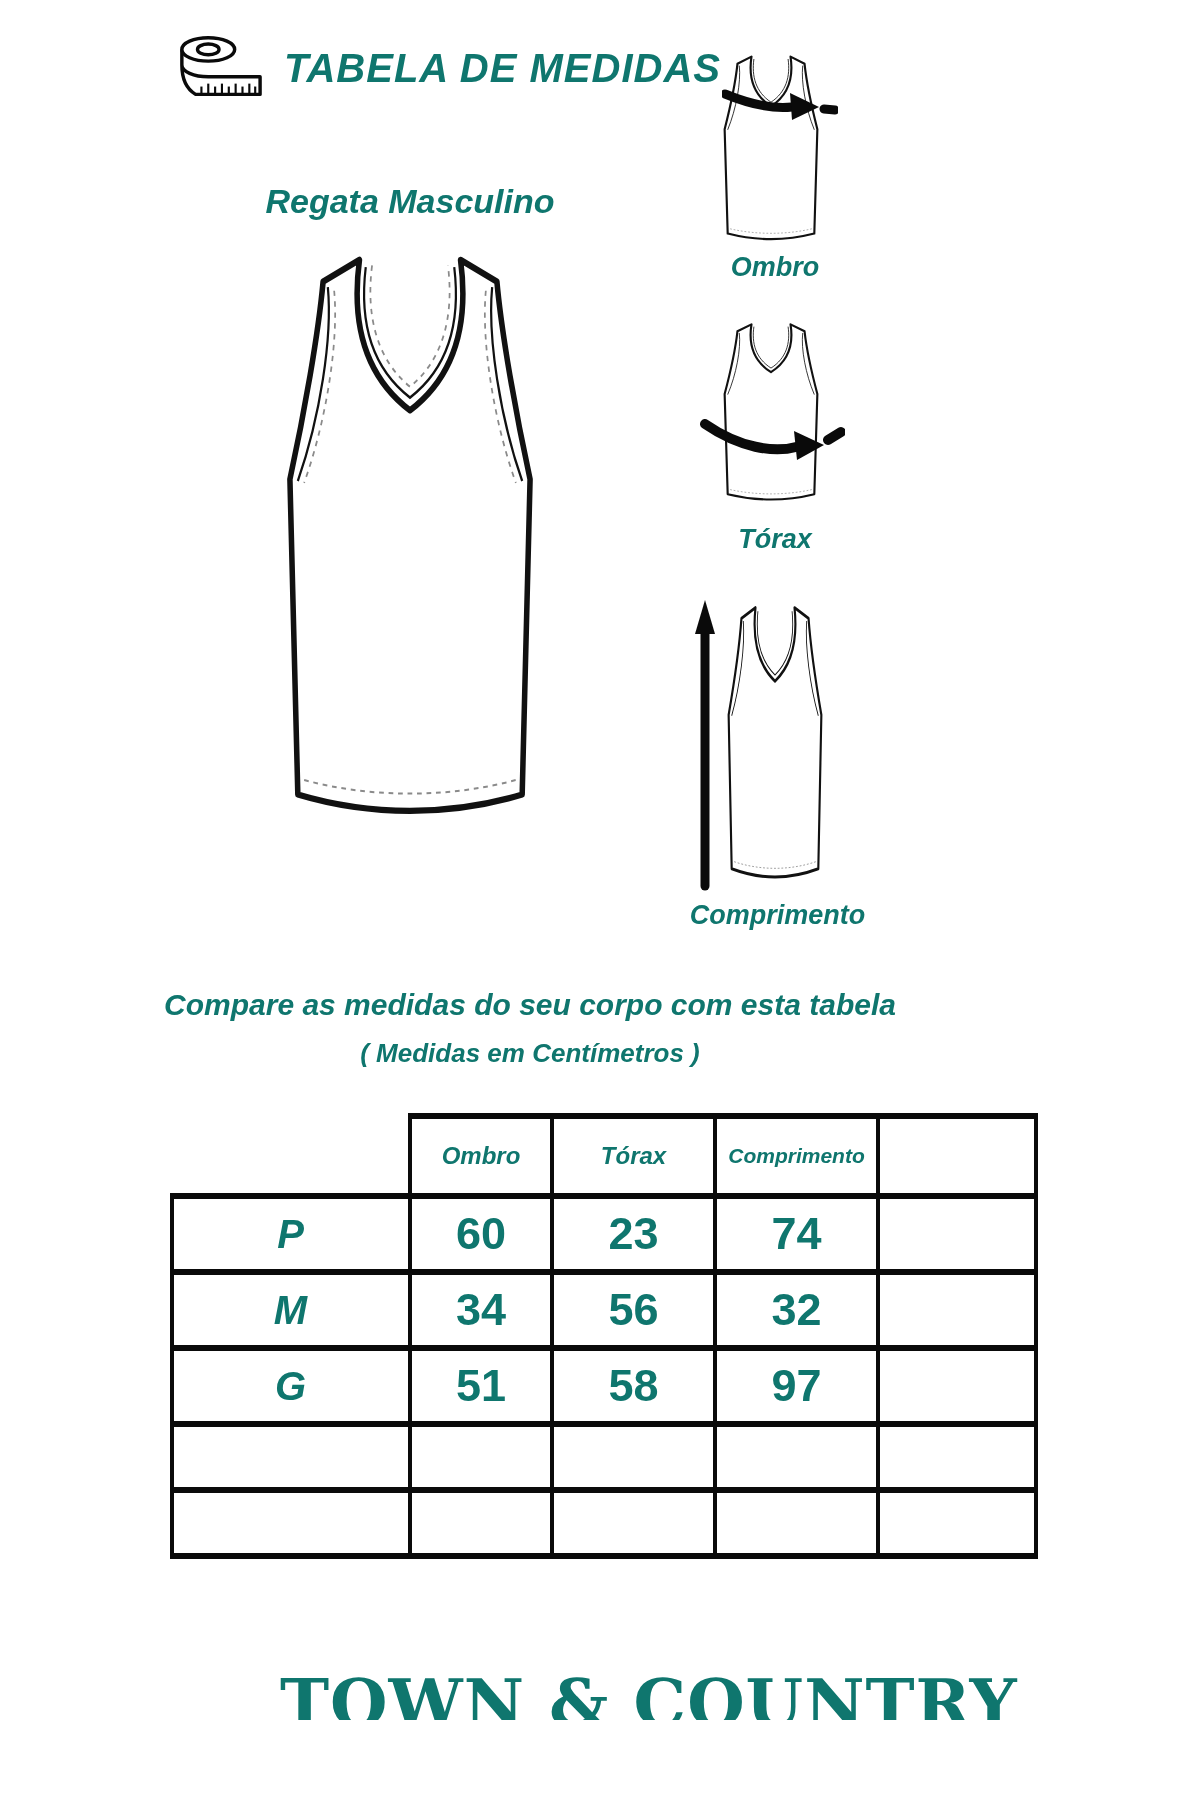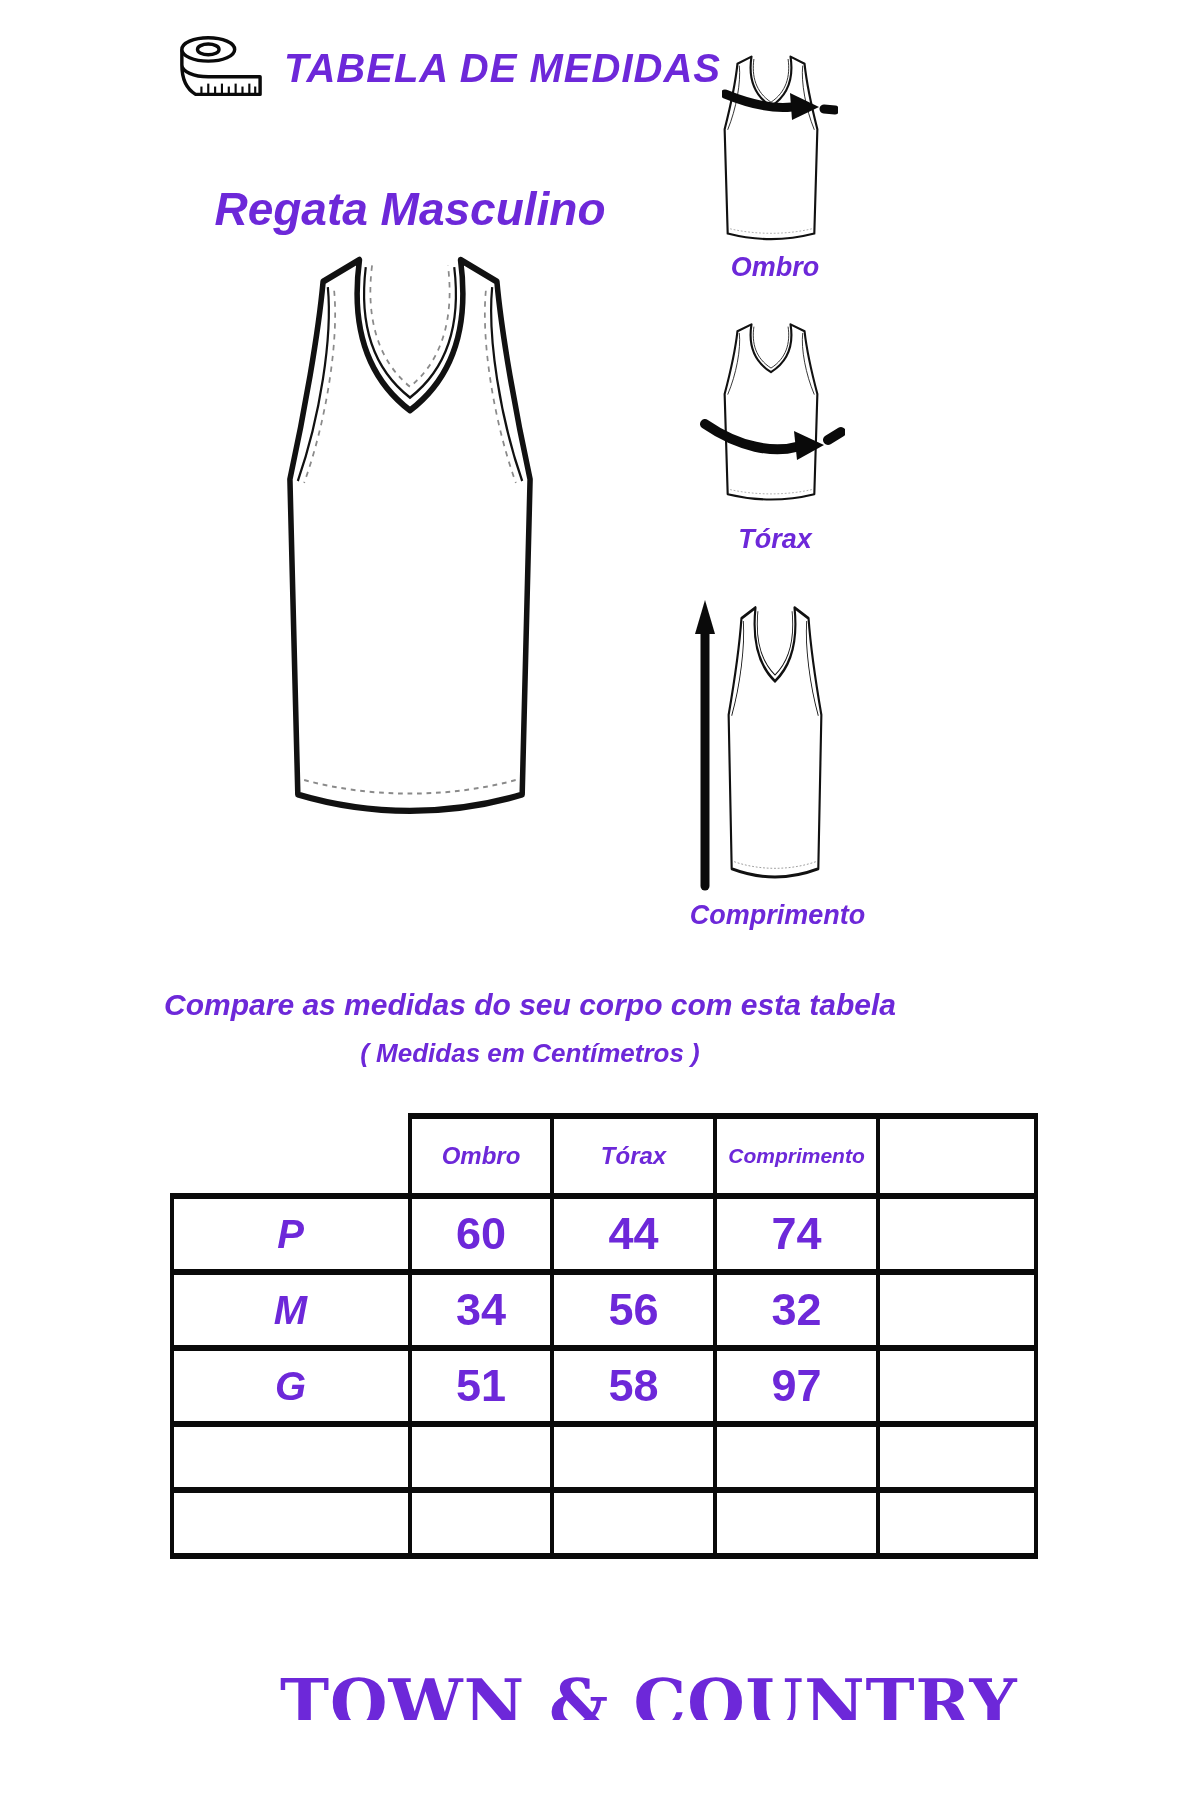--- a/index.html
+++ b/index.html
@@ -1,22 +1,22 @@
 <!DOCTYPE html>
 <html><head>
 <meta charset="utf-8">
 <style>
   html,body{margin:0;padding:0;background:#ffffff;}
   .page{position:relative;width:1200px;height:1720px;background:#ffffff;overflow:hidden;
-        font-family:"Liberation Sans",sans-serif;color:#6d28d9;}
+        font-family:"Liberation Sans",sans-serif;color:#0f766e;}
   .abs{position:absolute;}
 
   
   .main-title{font-size:40px;font-weight:bold;font-style:italic;letter-spacing:1px;white-space:nowrap;}
-  .sub-title{font-size:46px;font-weight:bold;font-style:italic;text-align:center;}
+  .sub-title{font-size:34px;font-weight:bold;font-style:italic;text-align:center;}
   .guide-label{font-size:27px;font-weight:bold;font-style:italic;text-align:center;}
   .compare-1{font-size:30px;font-weight:bold;font-style:italic;text-align:center;}
   .compare-2{font-size:26px;font-weight:bold;font-style:italic;text-align:center;}
   .brand{font-family:"DejaVu Serif",serif;font-size:66px;font-weight:bold;letter-spacing:1px;
          white-space:nowrap;}
 
   
   .tk-outline{fill:#ffffff;stroke:#111111;stroke-width:3.5;stroke-linejoin:round;}
   .tk-line{fill:none;stroke:#111111;stroke-width:1.4;}
   .tk-stitch{fill:none;stroke:#8a8a8a;stroke-width:1.1;stroke-dasharray:3 3;}
@@ -122,21 +122,21 @@
         <tr style="height:80px">
       <td class="blank-corner"></td>
       <td class="col-head">Ombro</td>
       <td class="col-head">Tórax</td>
       <td class="col-head-small">Comprimento</td>
       <td class="col-head"></td>
     </tr>
     <tr style="height:76px">
       <td class="size-cell">P</td>
       <td class="val-cell">60</td>
-      <td class="val-cell">44</td>
+      <td class="val-cell">23</td>
       <td class="val-cell">74</td>
       <td class="val-cell"></td>
     </tr>
     <tr style="height:76px">
       <td class="size-cell">M</td>
       <td class="val-cell">34</td>
       <td class="val-cell">56</td>
       <td class="val-cell">32</td>
       <td class="val-cell"></td>
     </tr>

